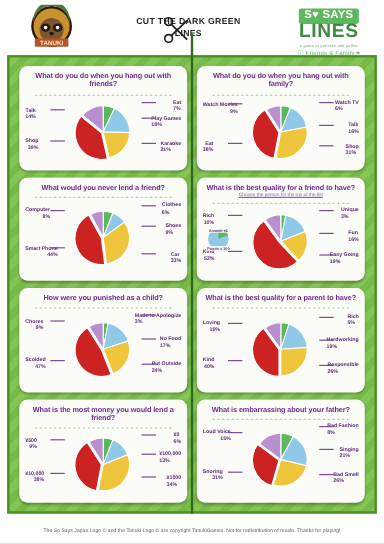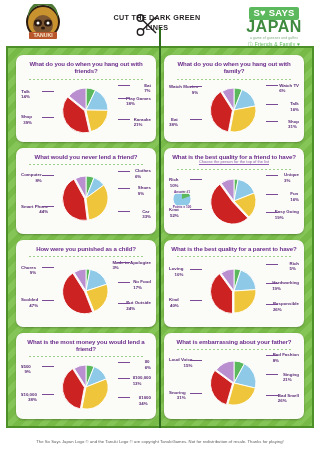--- a/index.html
+++ b/index.html
@@ -164,21 +164,21 @@
     <svg viewBox="0 0 26 26" width="26" height="26">
       <circle cx="6.5" cy="6" r="3.2" fill="none" stroke="#231f20" stroke-width="1.4"></circle>
       <circle cx="6.5" cy="20" r="3.2" fill="none" stroke="#231f20" stroke-width="1.4"></circle>
       <line x1="8.8" y1="8.3" x2="22" y2="21" stroke="#231f20" stroke-width="1.5"></line>
       <line x1="8.8" y1="17.7" x2="22" y2="5" stroke="#231f20" stroke-width="1.5"></line>
     </svg>
   </div>
 
   <div class="ssj-logo">
     <div class="ssj-top">S♥ SAYS</div>
-    <div class="ssj-japan">JAPAN</div>
+    <div class="ssj-japan">LINES</div>
     <div class="ssj-tag">a game of guesses and gaffes</div>
     <div class="ssj-ff">ⓘ Friends &amp; Family ♥</div>
   </div>
 </div>
 
 <div class="board">
   <div class="grid" id="grid">
       <div class="cell">
         <div class="card">
           <div class="q-title">What do you do when you hang out with friends?</div>

